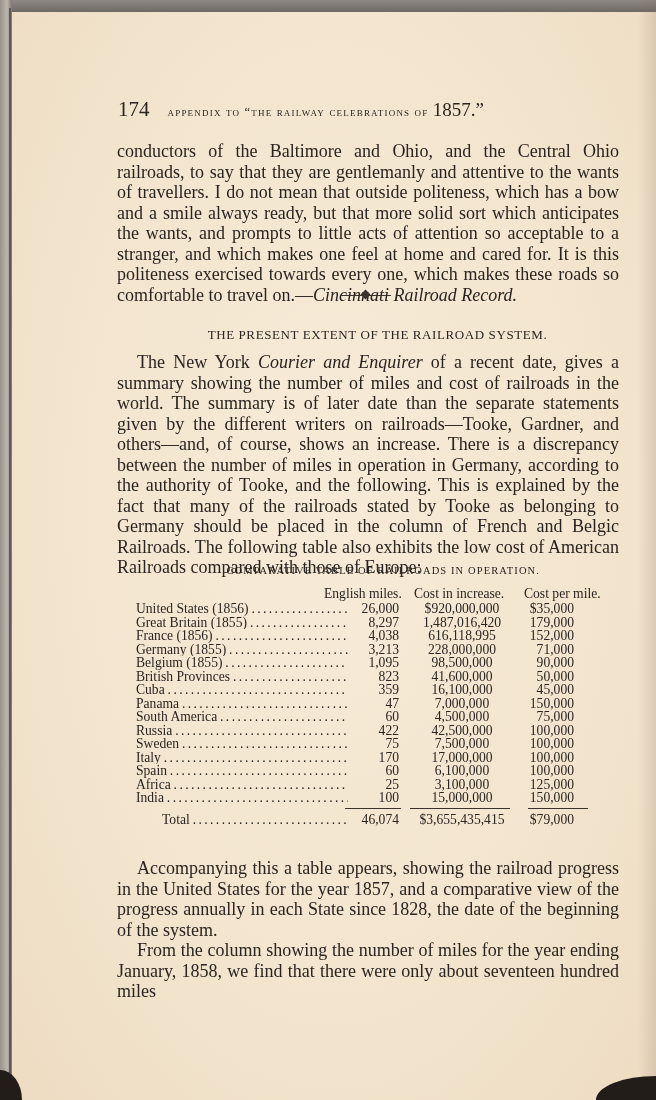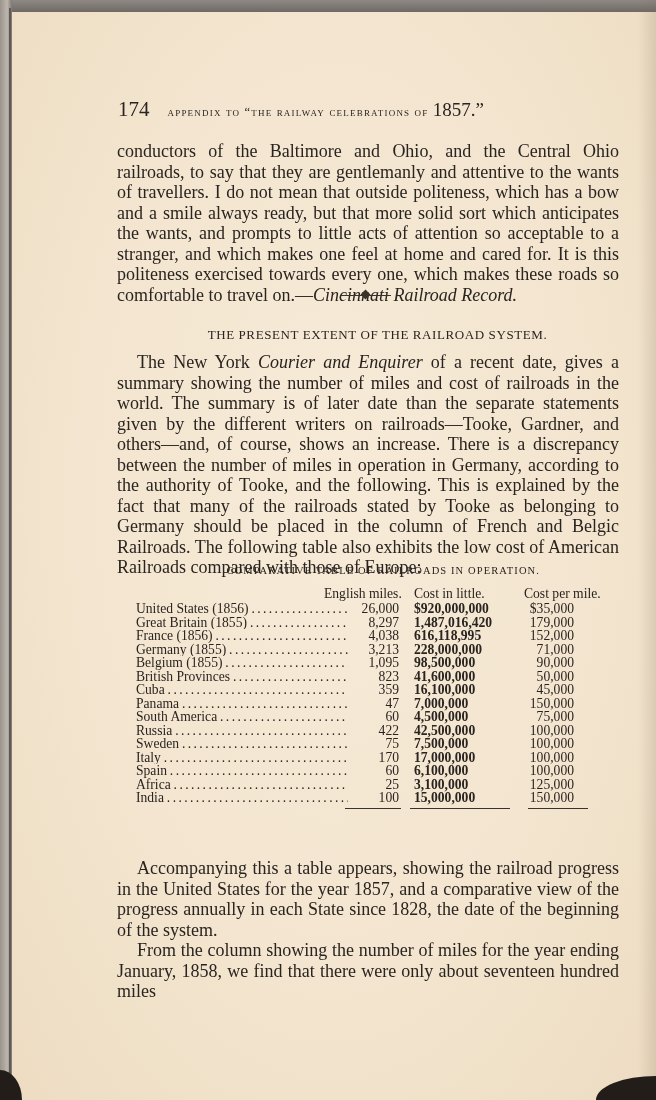--- a/index.html
+++ b/index.html
@@ -49,21 +49,21 @@
     font-family:"Liberation Serif",serif; font-size:13.6px; }
   .tbl .hdr { position:relative; height:16px; }
   .tbl .row { position:relative; height:13.5px; line-height:13.5px; }
   .tbl .hdr span { position:absolute; top:0; white-space:nowrap; }
   .h-miles { left:188px; }
   .h-cost { left:278px; }
   .h-pm { left:388px; }
   .c-name { position:absolute; left:0; width:212px; overflow:hidden; white-space:nowrap; }
   .c-name::after { content:" . . . . . . . . . . . . . . . . . . . . . . . . . . . . . . . . . . . . . ."; letter-spacing:-0.5px; }
   .c-miles { position:absolute; left:200px; width:63px; text-align:right; }
-  .c-cost { position:absolute; left:278px; width:96px; text-align:left;font-weight:bold; }
+  .c-cost { position:absolute; left:278px; width:96px; text-align:center; }
   .c-pm { position:absolute; left:376px; width:62px; text-align:right; }
   .rules { position:relative; height:8px; }
   .rules .r { position:absolute; top:3px; height:1px; background:#3a332c; }
   .total .c-name { left:26px; width:186px; }
   .total { height:18px; line-height:18px; }
 
   .para3 { top:858px; }
 </style>
 </head>
 <body>
@@ -93,21 +93,21 @@
 
 <div class="text para2">
   <p class="ind"><span>The New York </span><em>Courier</em><em> and </em><em>Enquirer</em><span> of a recent date, gives a summary showing the number of miles and cost of railroads in the world. The summary is of later date than the separate statements given by the different writers on railroads—Tooke, Gardner, and others—and, of course, shows an increase. There is a discrepancy between the number of miles in operation in Germany, according to the authority of Tooke, and the following. This is explained by the fact that many of the railroads stated by Tooke as belonging to Germany should be placed in the column of French and Belgic Railroads. The following table also exhibits the low cost of American Railroads compared with those of Europe:</span></p>
 </div>
 
 <div class="table-title">COMPARATIVE TABLE OF RAILROADS IN OPERATION.</div>
 
 <div class="tbl">
   <div class="hdr">
     <span class="h-miles">English miles.</span>
-    <span class="h-cost">Cost in little.</span>
+    <span class="h-cost">Cost in increase.</span>
     <span class="h-pm">Cost per mile.</span>
   </div>
   <div id="rows">
       <div class="row">
         <span class="c-name">United States (1856)</span>
         <span class="c-miles">26,000</span>
         <span class="c-cost">$920,000,000</span>
         <span class="c-pm">$35,000</span>
       </div>
       <div class="row">
@@ -193,18 +193,24 @@
         <span class="c-miles">100</span>
         <span class="c-cost">15,000,000</span>
         <span class="c-pm">150,000</span>
       </div>
     </div>
   <div class="rules">
     <div class="r" style="left:209px;width:56px"></div>
     <div class="r" style="left:274px;width:100px"></div>
     <div class="r" style="left:392px;width:60px"></div>
   </div>
+  <div class="row total">
+    <span class="c-name">Total</span>
+    <span class="c-miles">46,074</span>
+    <span class="c-cost">$3,655,435,415</span>
+    <span class="c-pm">$79,000</span>
+  </div>
 </div>
 
 <div class="text para3">
   <p class="ind">Accompanying this a table appears, showing the railroad progress in the United States for the year 1857, and a comparative view of the progress annually in each State since 1828, the date of the beginning of the system.</p>
   <p class="ind">From the column showing the number of miles for the year ending January, 1858, we find that there were only about seventeen hundred miles</p>
 </div>
 
 </body></html>

